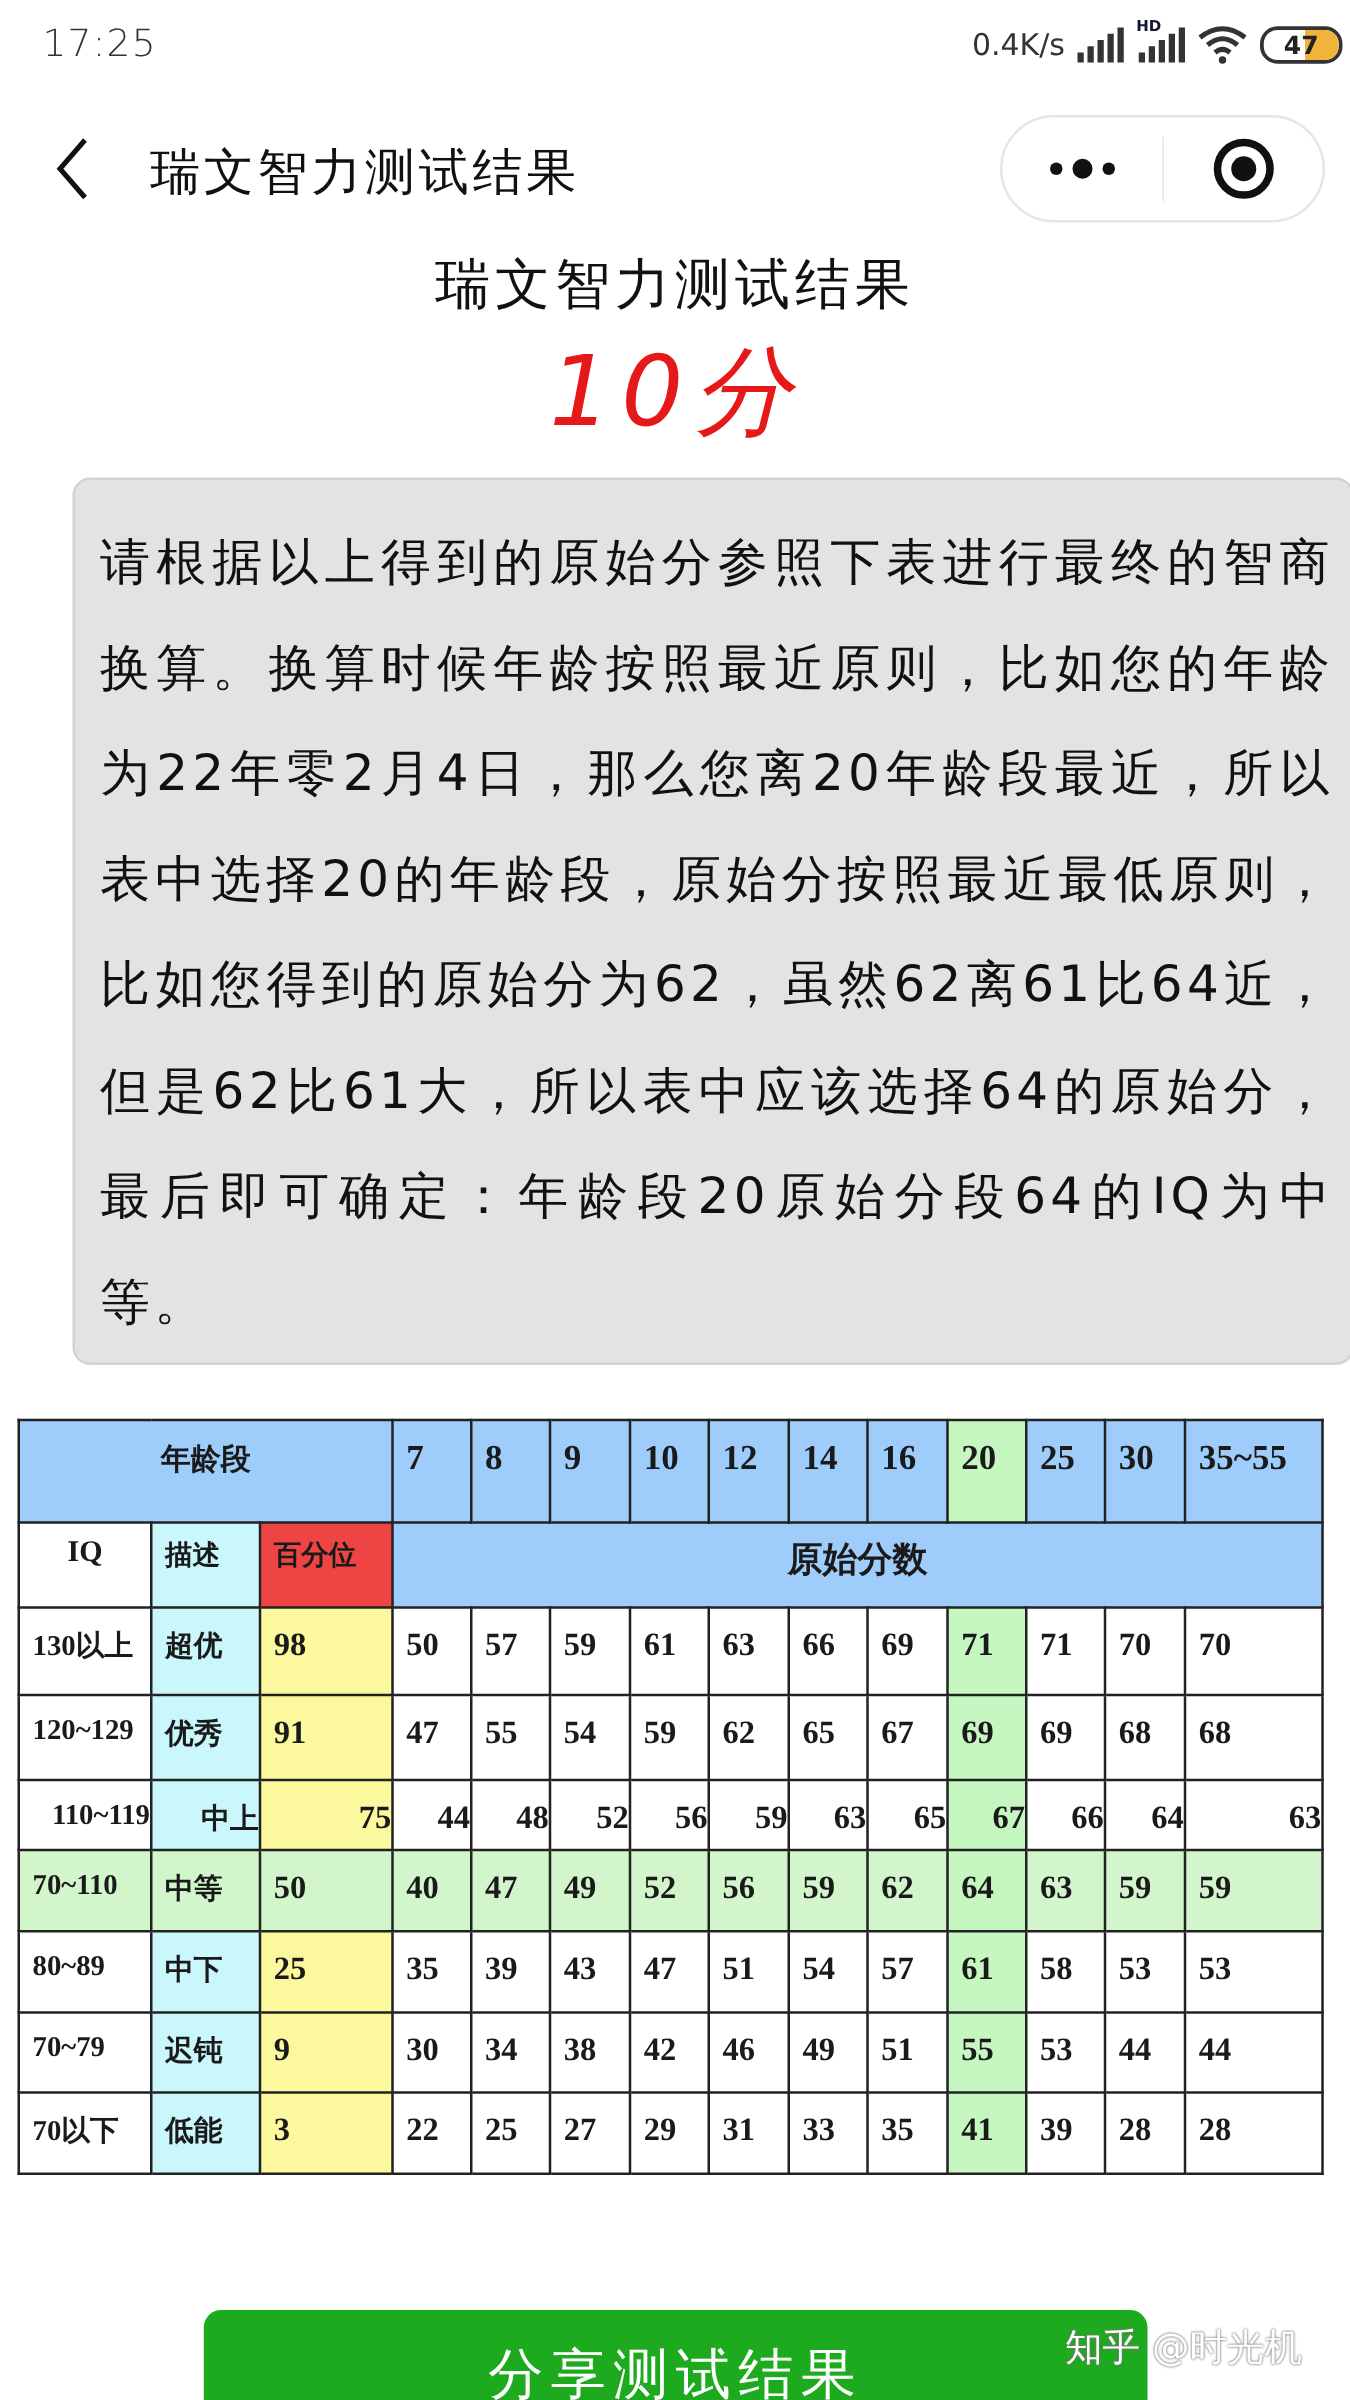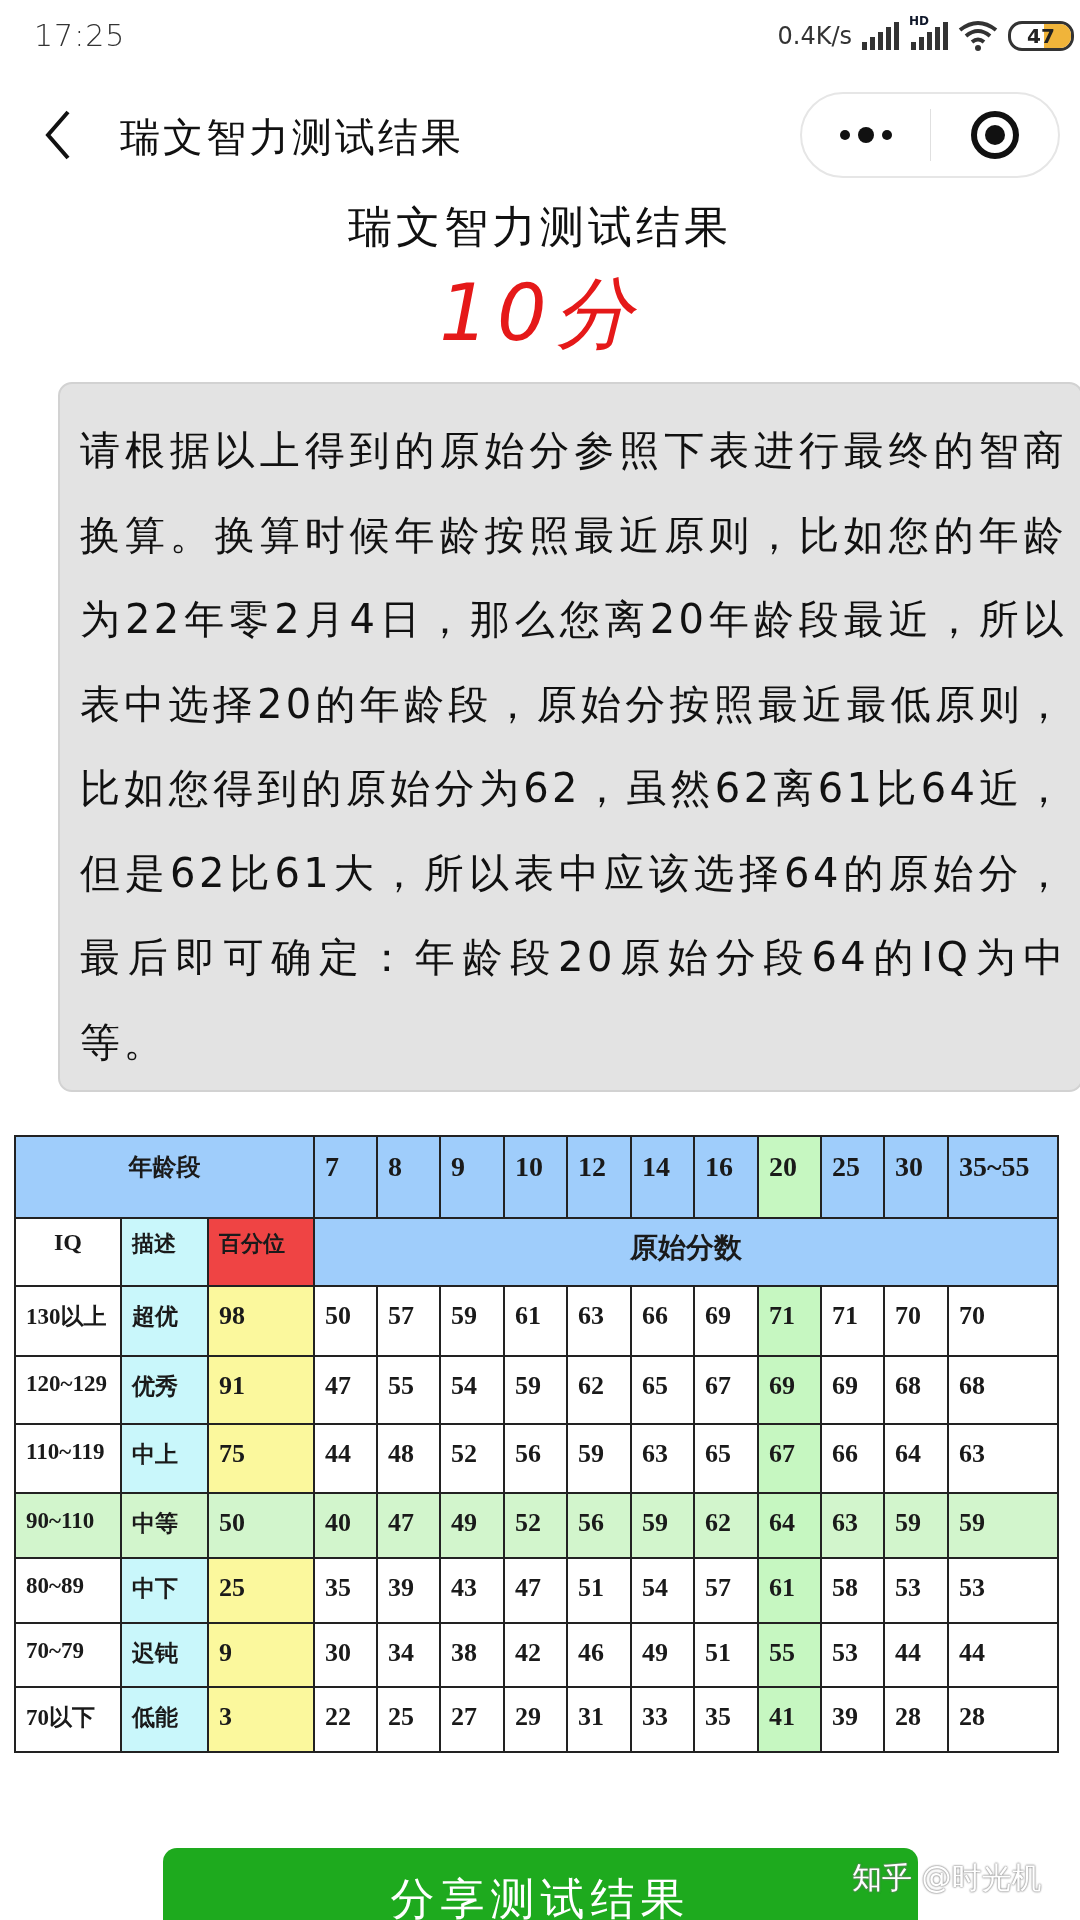--- a/index.html
+++ b/index.html
@@ -195,38 +195,38 @@
           <td>54</td>
           <td>59</td>
           <td>62</td>
           <td>65</td>
           <td>67</td>
           <td class="hl">69</td>
           <td>69</td>
           <td>68</td>
           <td>68</td>
         </tr>
-        <tr class="data-row" style="height: 69px;">
+        <tr class="data-row" style="height: 56px; text-align: right;">
           <td class="c-iq">110~119</td>
           <td class="c-desc">中上</td>
           <td class="c-pct">75</td>
           <td>44</td>
           <td>48</td>
           <td>52</td>
           <td>56</td>
           <td>59</td>
           <td>63</td>
           <td>65</td>
           <td class="hl">67</td>
           <td>66</td>
           <td>64</td>
           <td>63</td>
         </tr>
         <tr class="data-row hl-row" style="height: 65px;">
-          <td class="c-iq">90~110</td>
+          <td class="c-iq">70~110</td>
           <td class="c-desc">中等</td>
           <td class="c-pct">50</td>
           <td>40</td>
           <td>47</td>
           <td>49</td>
           <td>52</td>
           <td>56</td>
           <td>59</td>
           <td>62</td>
           <td class="hl">64</td>

